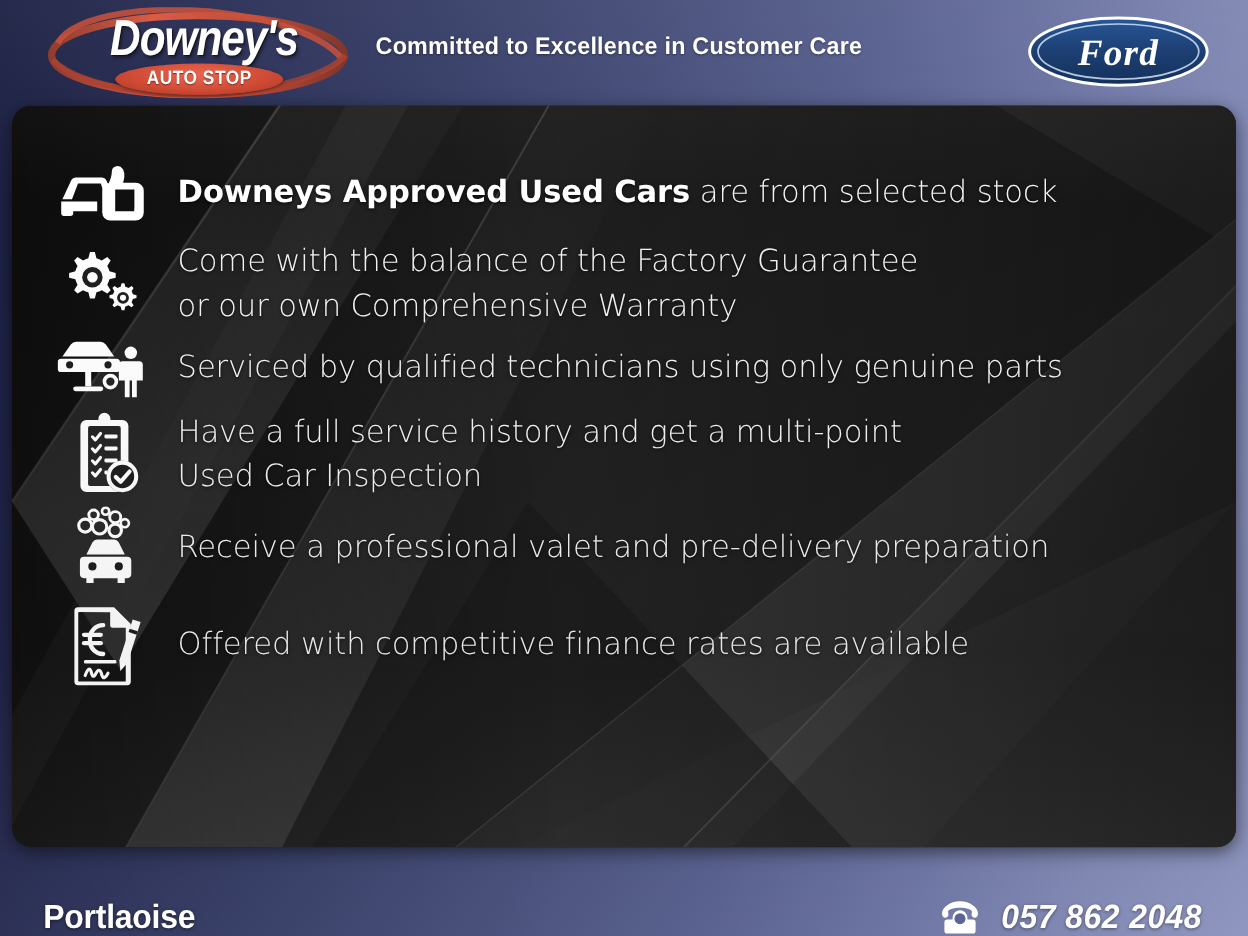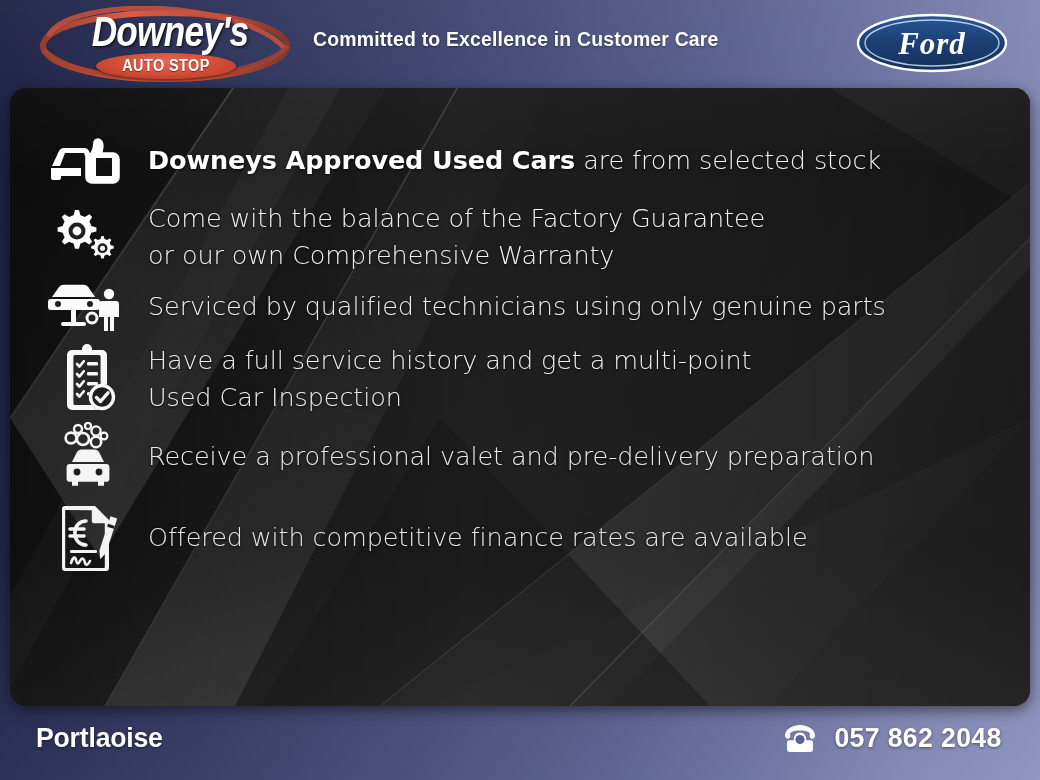--- a/index.html
+++ b/index.html
@@ -189,38 +189,39 @@
 
   
   .footer {
     position: absolute;
     left: 0;
     bottom: 0;
     width: 1040px;
     height: 74px;
     z-index: 6;
     display: flex;
-    align-items: flex-start;
+    align-items: flex-end;
     justify-content: space-between;
-    padding: 16px 34px 0 36px;
+    padding: 0 34px 0 36px;
   }
   .footer-location {
     font-family: "Liberation Sans Narrow", "Liberation Sans", sans-serif;
     font-weight: bold;
     font-size: 28px;
     color: #ffffff;
     letter-spacing: -.2px;
     transform: scaleX(.95);
     transform-origin: left center;
     text-shadow: 0 1px 3px rgba(0,0,0,.5);
   }
   .footer-phone {
     display: flex;
     align-items: center;
     gap: 13px;
+    font-style: italic;
   }
   .footer-phone-num {
     font-family: "Liberation Sans Narrow", "Liberation Sans", sans-serif;
     font-weight: bold;
     font-size: 28px;
     color: #ffffff;
     letter-spacing: .4px;
     transform: scaleX(.95);
     text-shadow: 0 1px 3px rgba(0,0,0,.45);
   }

